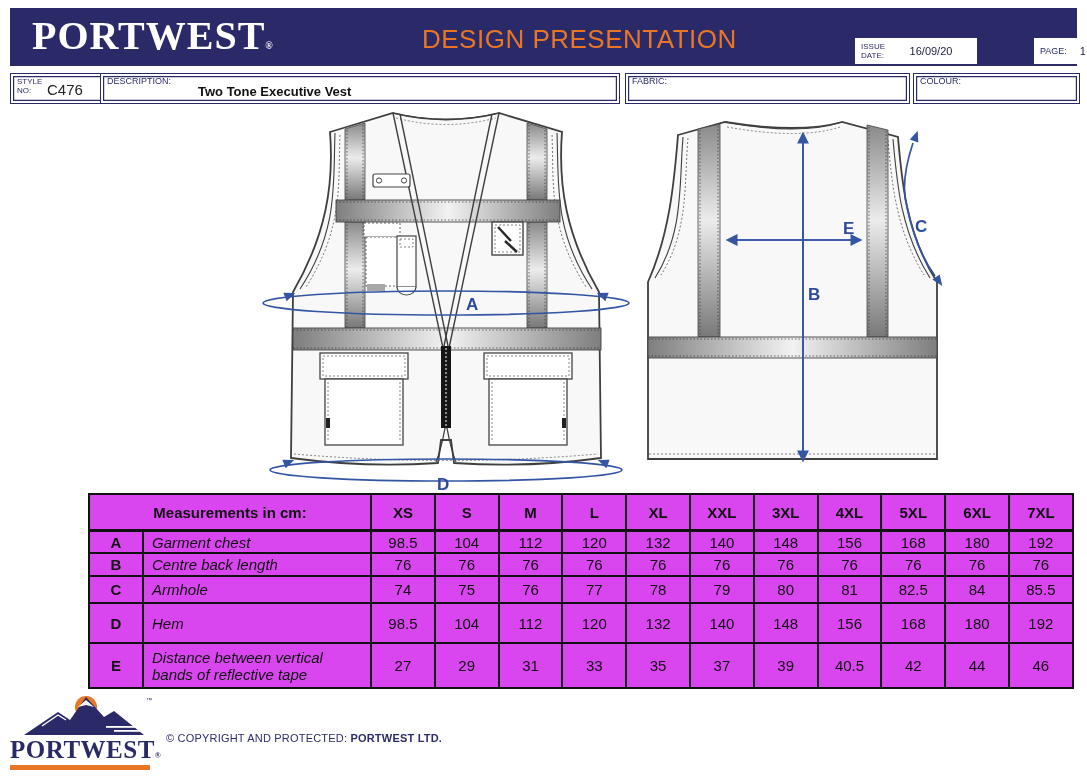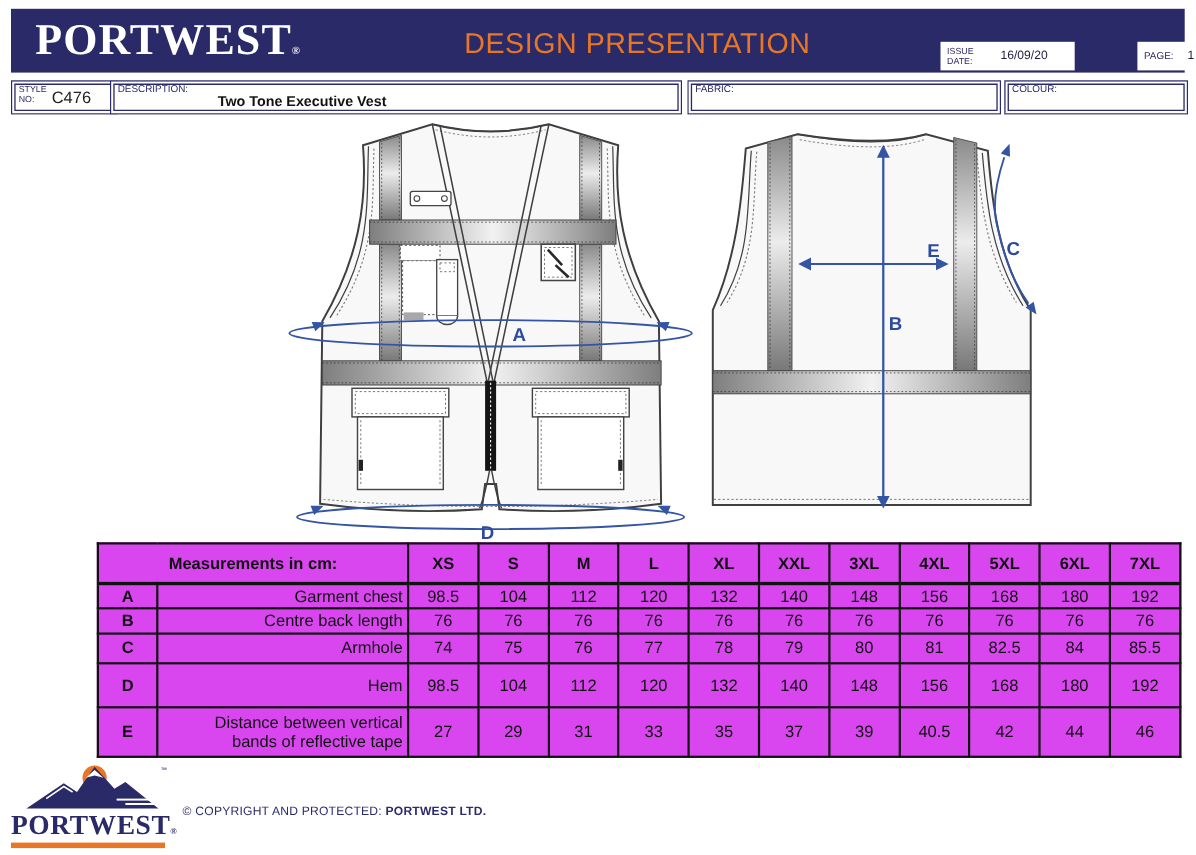--- a/index.html
+++ b/index.html
@@ -34,21 +34,21 @@
   table.size-table{position:absolute;left:88px;top:493px;width:984px;border-collapse:collapse;
         table-layout:fixed;background:#d946ef;font-size:15px;color:#111;}
   .size-table th,.size-table td{border:2px solid #111;padding:0;text-align:center;vertical-align:middle;}
   .size-table tr.hdr th{height:34px;font-size:15px;border-bottom:3px solid #111;}
   .size-table tr.rA td{height:20px;}
   .size-table tr.rB td{height:21px;}
   .size-table tr.rC td{height:25px;}
   .size-table tr.rD td{height:38px;}
   .size-table tr.rE td{height:43px;}
   .size-table td.key{font-weight:bold;}
-  .size-table td.nm{text-align:right;padding:0 4px 0 8px;}
+  .size-table td.nm{text-align:left;padding:0 4px 0 8px;font-style:italic;}
 
   
   .footer-logo{position:absolute;left:8px;top:692px;width:148px;}
   .footer-brand{font-family:"Liberation Serif",serif;font-weight:bold;font-size:25px;color:#2b2a68;
                 letter-spacing:.5px;margin:-6px 0 0 2px;}
   .footer-brand .reg{font-size:8px;}
   .footer-underline{width:140px;height:5px;background:#e87625;margin:1px 0 0 2px;}
   .copyright{position:absolute;left:166px;top:731px;font-size:11px;line-height:15px;color:#2c2c6a;letter-spacing:.2px;}
   .copyright b{font-weight:bold;}
 

